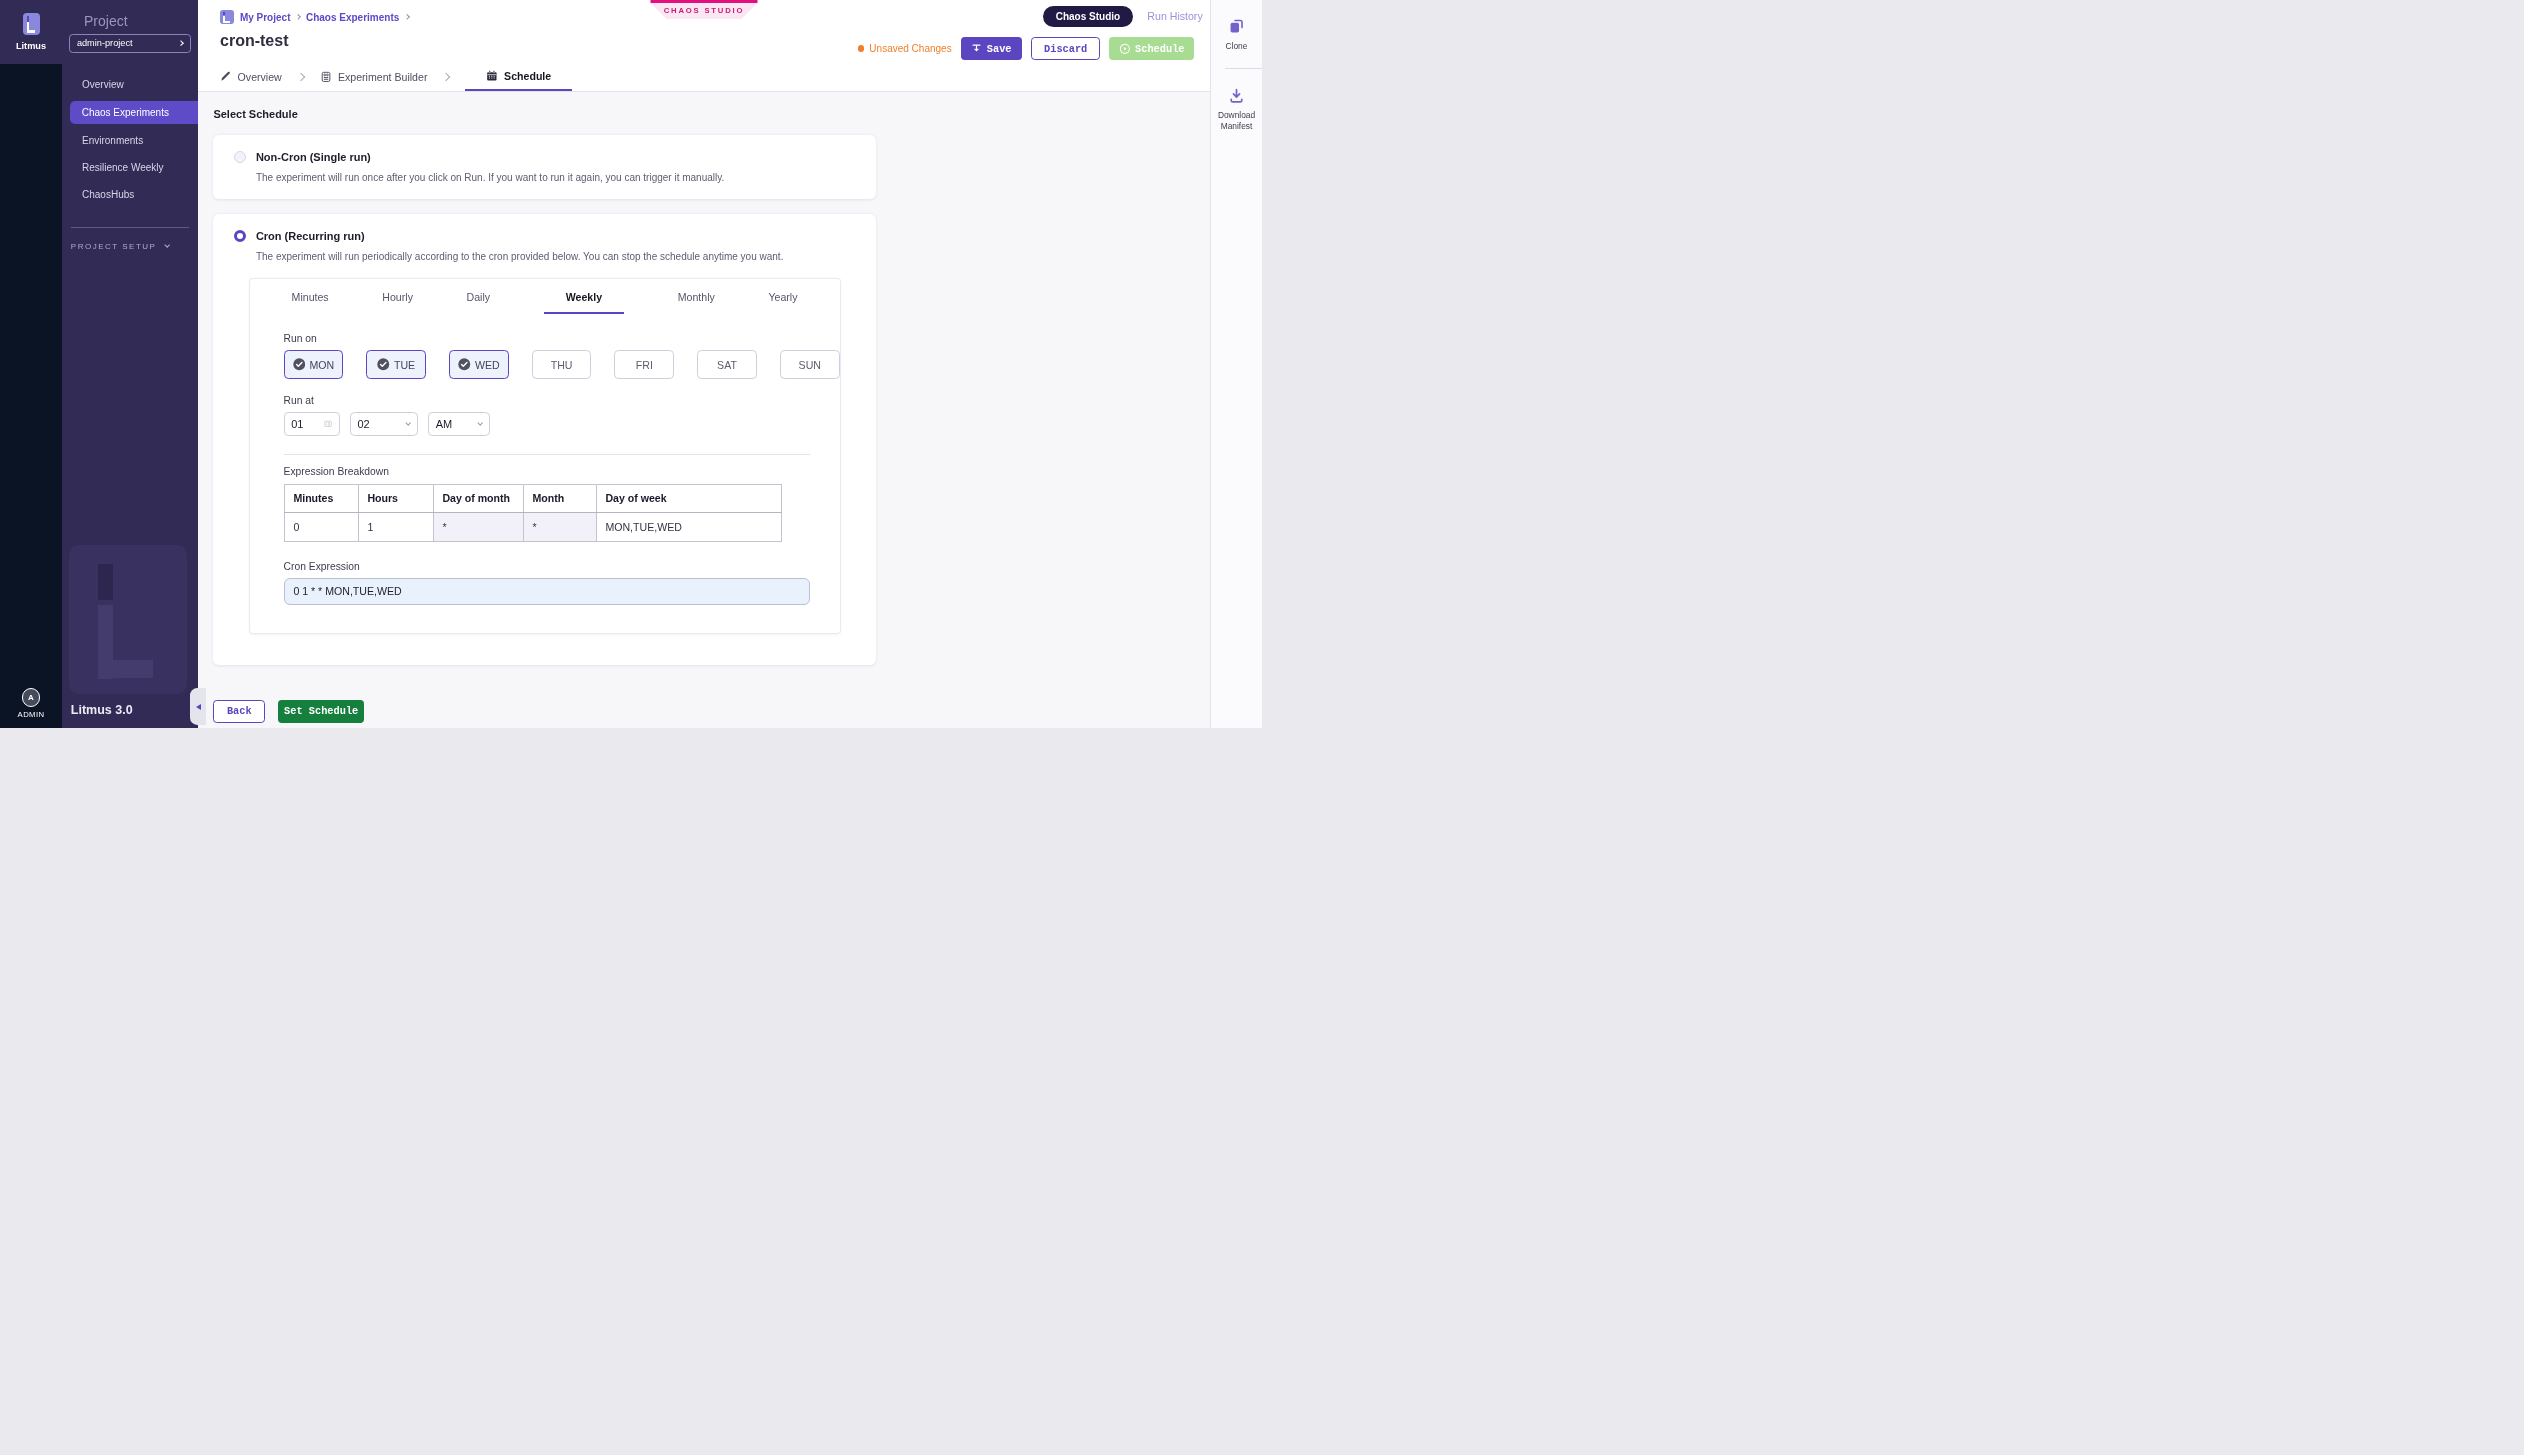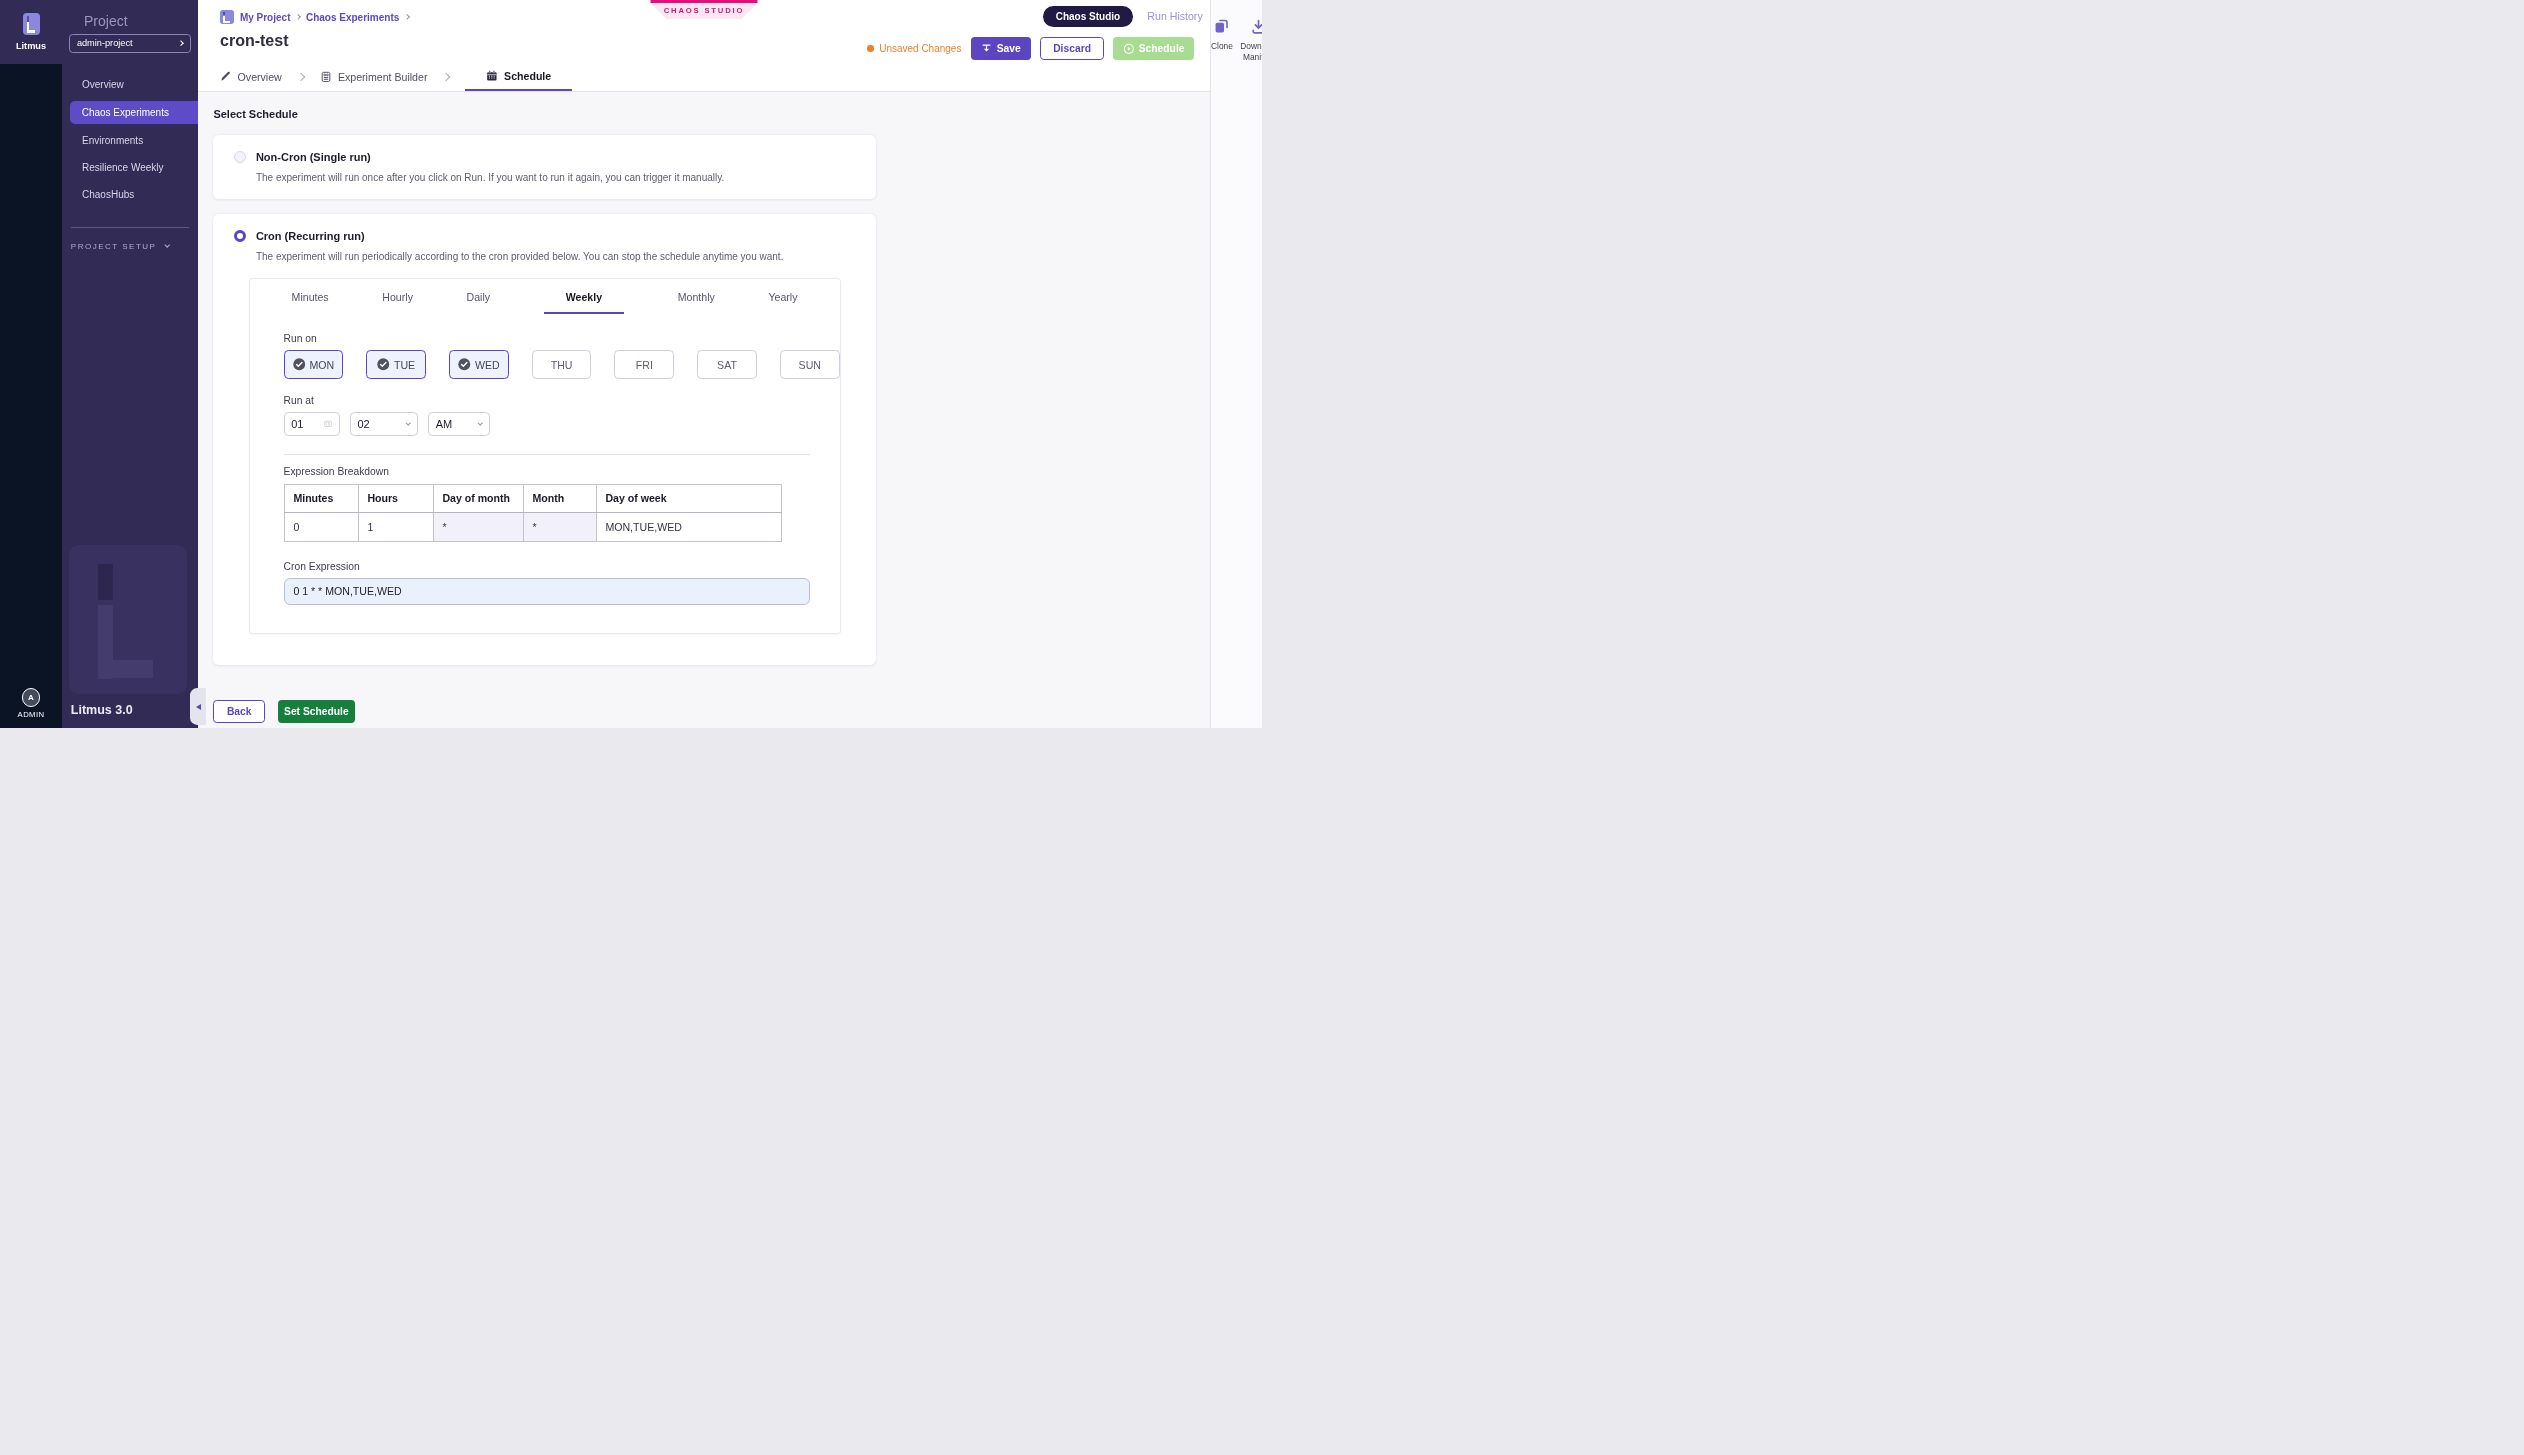--- a/index.html
+++ b/index.html
@@ -54,21 +54,21 @@
   .crumb-sep { color:#8f8fa0; width:3.7px; height:3.7px; }
   .page-title { padding:7.3px 0 0 22px; font-size:16px; font-weight:bold; color:#2e2e3f; }
 
   .toggle-row { position:absolute; top:5.9px; right:7.3px; display:flex; align-items:center; gap:14.7px; }
   .pill-dark { background:#201a45; color:#fff; font-size:10px; font-weight:bold; padding:5.1px 12.5px; border-radius:732px; cursor:pointer; }
   .run-history { color:#9c92d9; font-size:10.6px; cursor:pointer; }
 
   .action-row { position:absolute; top:37px; right:16px; display:flex; align-items:center; gap:9.5px; }
   .unsaved { display:flex; align-items:center; gap:5.1px; color:#ef7f2a; font-size:10px; }
   .dot { width:6.6px; height:6.6px; border-radius:50%; background:#ef7f2a; }
-  .btn { display:flex; align-items:center; justify-content:center; gap:4.4px; height:23.4px; border-radius:3.7px; font-size:10.3px; font-weight:bold; cursor:pointer; border:none; font-family:Liberation Sans, sans-serif; }
+  .btn { display:flex; align-items:center; justify-content:center; gap:4.4px; height:23.4px; border-radius:3.7px; font-size:10.3px; font-weight:bold; cursor:pointer; border:none; font-family:Liberation Mono, monospace; }
   .btn-save { background:#5b45c1; color:#fff; padding:0 10.3px; }
   .btn-discard { background:#fff; color:#5b45c0; border:1.2px solid #5b45c0; padding:0 11.7px; }
   .btn-schedule-top { background:#a9dc93; color:#fff; padding:0 9.5px; cursor:default; }
 
   .ribbon { position:absolute; top:0; left:50%; transform:translateX(-50%); width:107px; z-index:4; }
   .ribbon-bar { height:2.9px; background:#e0117c; }
   .ribbon-body { height:16px; background:#fbe7f3; clip-path:polygon(0 0,100% 0,85% 100%,15% 100%); display:flex; align-items:center; justify-content:center; font-size:7.7px; font-weight:bold; letter-spacing:1.8px; color:#d01a6d; }
 
   .steps { position:absolute; left:22px; bottom:0; display:flex; align-items:center; gap:16px; height:29px; }
   .step { display:flex; align-items:center; gap:6.6px; font-size:10.6px; color:#4f4f63; cursor:pointer; height:100%; }
@@ -112,21 +112,21 @@
   td.shaded { background:#f2f1f9; }
   .col-min{width:74px} .col-hr{width:75px} .col-dom{width:90px} .col-mon{width:73px} .col-dow{width:185px}
   .cron-label { margin-top:19px; }
   .cron-input { margin:5.9px 0 0 34px; width:526px; height:27px; background:#e9f1fd; border:0.7px solid #b9c0d4; border-radius:5.9px; padding:0 8.8px; font-size:10.6px; color:#23232f; font-family:inherit; outline:none; display:block; }
 
   .footer-btns { display:flex; gap:13px; margin-top:35px; }
   .btn-back { background:#fff; color:#5b45c0; border:1.2px solid #5b45c0; padding:0 12.5px; height:23px; }
   .btn-set { background:#15803d; color:#fff; padding:0 6px; height:23px; }
 
   
-  .rail-right { width:52px; flex:0 0 52px; background:#fbfbfd; border-left:0.7px solid #e3e3ec; display:flex; flex-direction:row; align-items:flex-start; padding-top:17.6px; }
+  .rail-right { width:52px; flex:0 0 52px; background:#fbfbfd; border-left:0.7px solid #e3e3ec; display:flex; flex-direction:column; align-items:center; padding-top:17.6px; }
   .rail-item { display:flex; flex-direction:column; align-items:center; gap:6.6px; cursor:pointer; }
   .rail-label { font-size:8.4px; color:#3f3f4c; text-align:center; line-height:1.3; }
   .rail-divider { width:37px; border-top:0.7px solid #dcdce6; margin:16px 0 17.6px 7.3px; align-self:flex-end; }
 </style>
 </head>
 <body>
 
 <div class="app">
 
   <aside class="rail-left">

